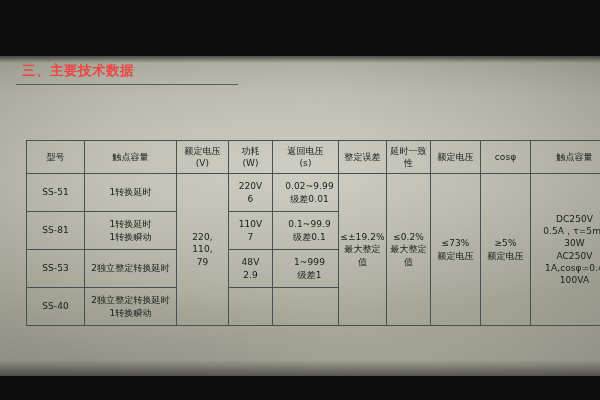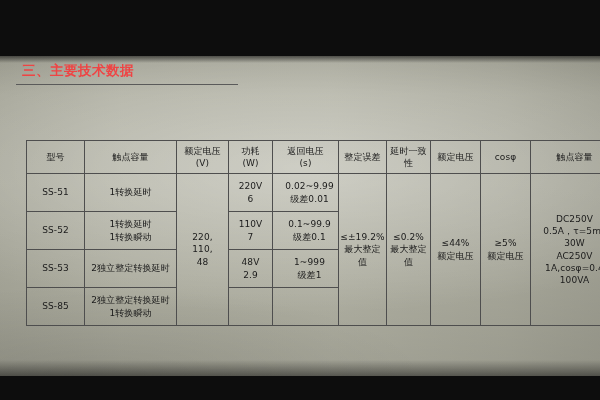--- a/index.html
+++ b/index.html
@@ -173,58 +173,58 @@
     </tr>
 
     <tr class="body">
       <td>SS-51</td>
       <td class="two-line">
         <span>1转换延时</span>
       </td>
       <td class="two-line" rowspan="4">
         <span>220,</span>
         <span>110,</span>
-        <span>48</span>
+        <span>79</span>
       </td>
       <td class="two-line">
         <span>220V</span>
         <span>6</span>
       </td>
       <td class="two-line">
         <span class="nowrap">0.02~9.99</span>
         <span class="nowrap">级差0.01</span>
       </td>
       <td class="two-line" rowspan="4">
         <span>≤±19.2%</span>
         <span>最大整定值</span>
       </td>
       <td class="two-line" rowspan="4">
         <span>≤0.2%</span>
         <span>最大整定值</span>
       </td>
       <td class="two-line" rowspan="4">
-        <span>≤44%</span>
+        <span>≤73%</span>
         <span>额定电压</span>
       </td>
       <td class="two-line" rowspan="4">
         <span>≥5%</span>
         <span>额定电压</span>
       </td>
       <td class="two-line" rowspan="4">
         <span>DC250V</span>
         <span>0.5A，τ=5ms</span>
         <span>30W</span>
         <span>AC250V</span>
         <span>1A,cosφ=0.4</span>
         <span>100VA</span>
       </td>
     </tr>
 
     <tr class="body">
-      <td>SS-52</td>
+      <td>SS-81</td>
       <td class="two-line">
         <span>1转换延时</span>
         <span>1转换瞬动</span>
       </td>
       <td class="two-line">
         <span>110V</span>
         <span>7</span>
       </td>
       <td class="two-line">
         <span class="nowrap">0.1~99.9</span>
@@ -241,21 +241,21 @@
         <span>48V</span>
         <span>2.9</span>
       </td>
       <td class="two-line">
         <span class="nowrap">1~999</span>
         <span class="nowrap">级差1</span>
       </td>
     </tr>
 
     <tr class="body">
-      <td>SS-85</td>
+      <td>SS-40</td>
       <td class="two-line">
         <span>2独立整定转换延时</span>
         <span>1转换瞬动</span>
       </td>
       <td></td>
       <td></td>
     </tr>
   </tbody>
     </table>
 </div>

